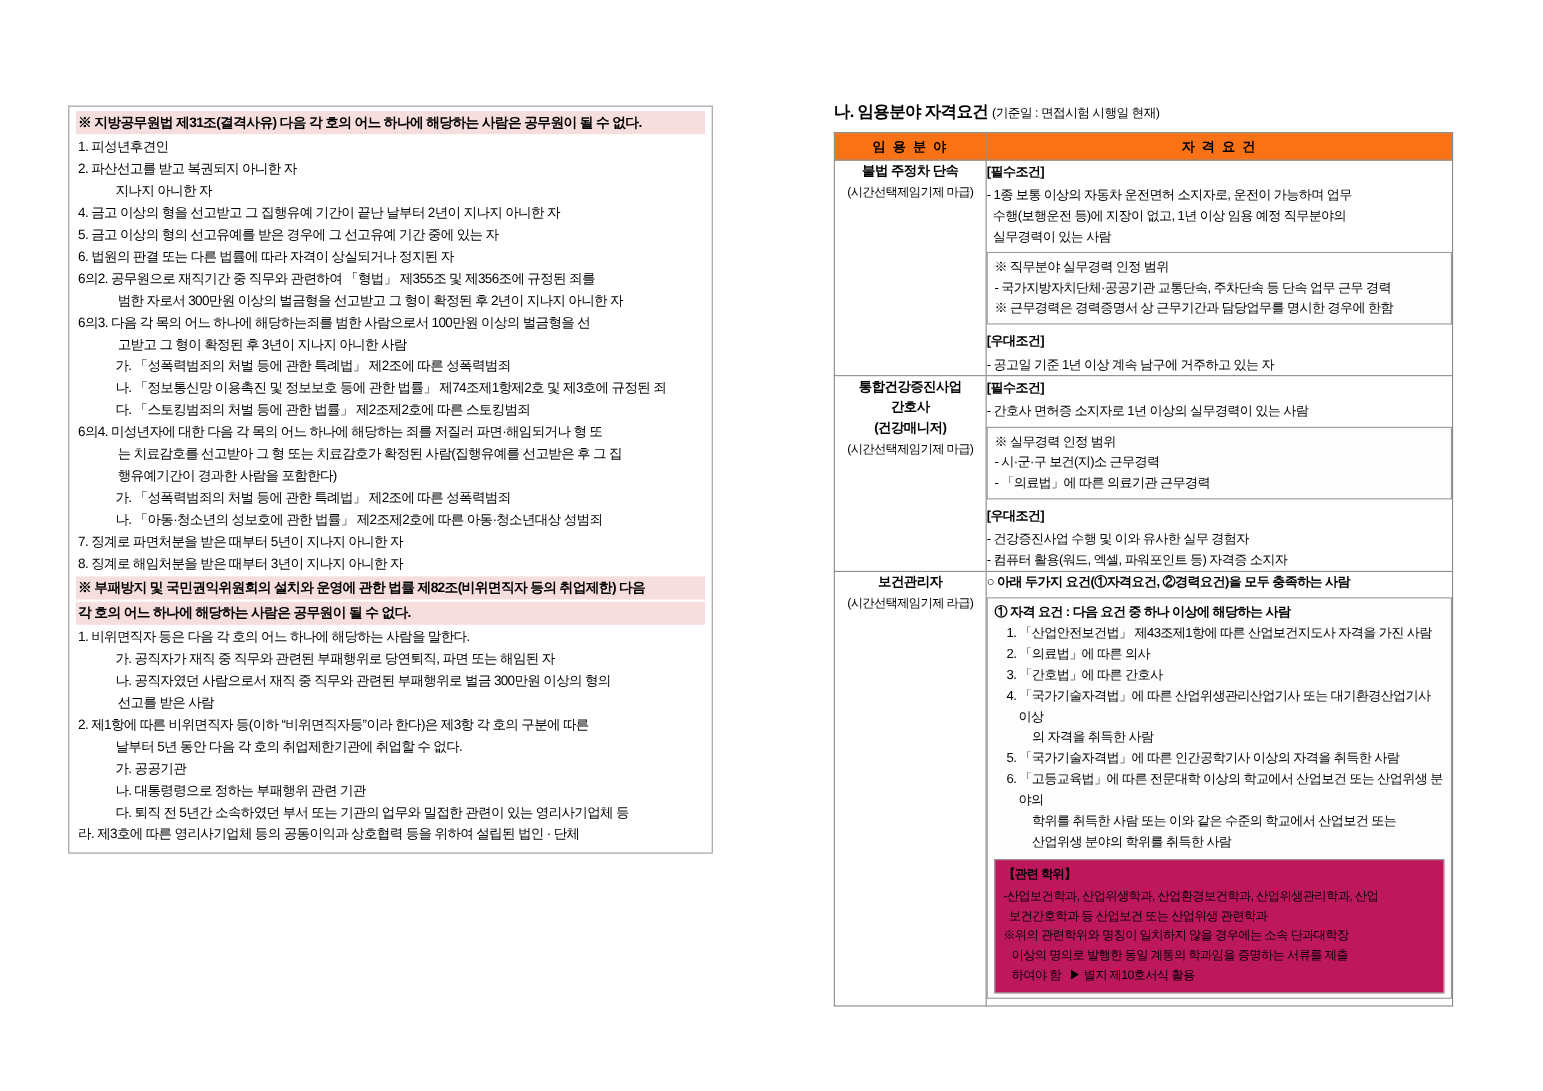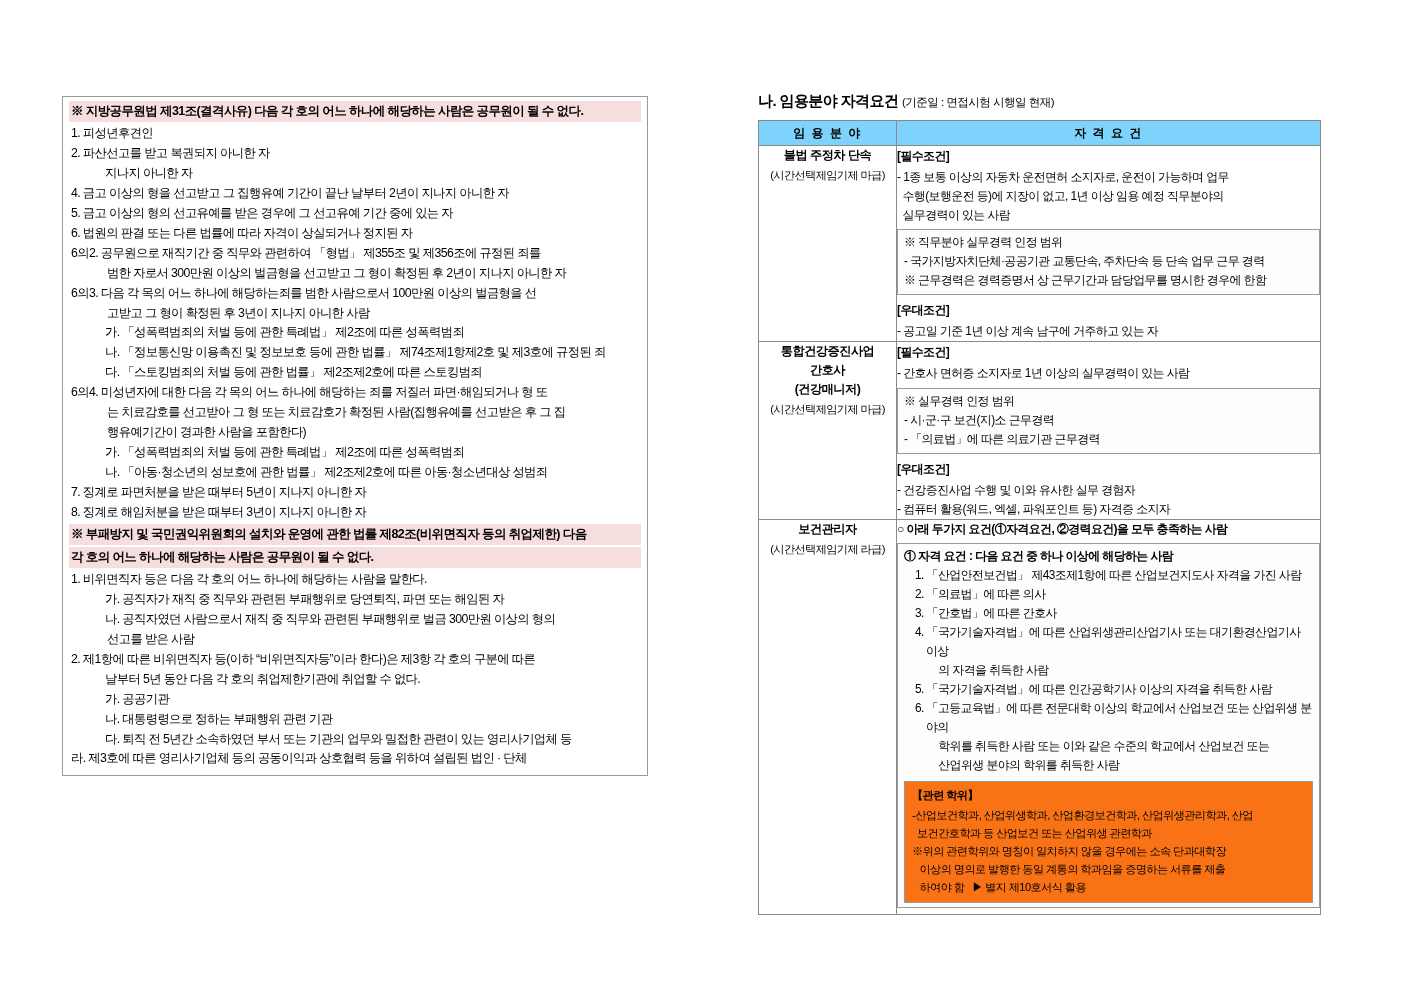--- a/index.html
+++ b/index.html
@@ -77,21 +77,21 @@
     border-collapse: collapse;
     width: 562px;
     table-layout: fixed;
   }
   table.qual th, table.qual td {
     border: 1px solid #8a8a8a;
     vertical-align: top;
     padding: 0;
   }
   table.qual th {
-    background: #7dd3fc;
+    background: #f97316;
     font-size: 12px;
     font-weight: bold;
     letter-spacing: 1.5px;
     text-align: center;
     padding: 4px 0 3px 0;
   }
   td.field {
     text-align: center;
     font-size: 12.2px;
     font-weight: bold;
@@ -123,21 +123,21 @@
   .ln.i2 { padding-left: 22px; text-indent: -11px; }
   .ln.i3 { padding-left: 26px; }
   .subbox {
     border: 1px solid #9a9a9a;
     padding: 3px 6px 4px 6px;
     margin: 4px 0 6px 0;
     background: #fdfdfd;
   }
   .degree-box {
     border: 1px solid #9a9a9a;
-    background: #f97316;
+    background: #be185d;
     padding: 4px 7px 6px 7px;
     margin-top: 6px;
     font-size: 11.2px;
     line-height: 1.62;
     letter-spacing: -0.6px;
   }
   .degree-box .t {
     font-weight: bold;
     display: block;
     margin-bottom: 1px;

